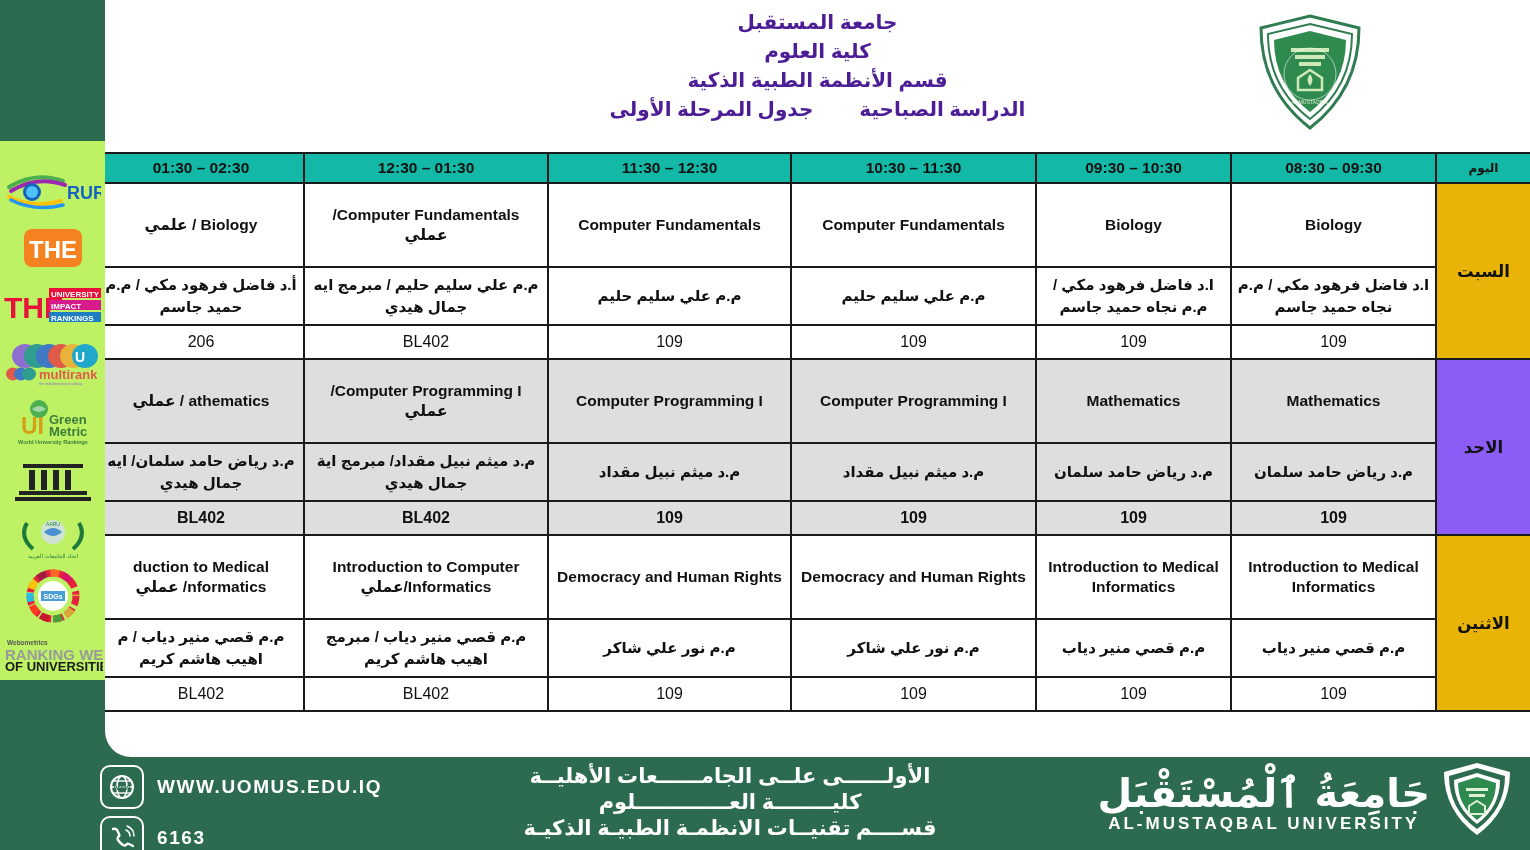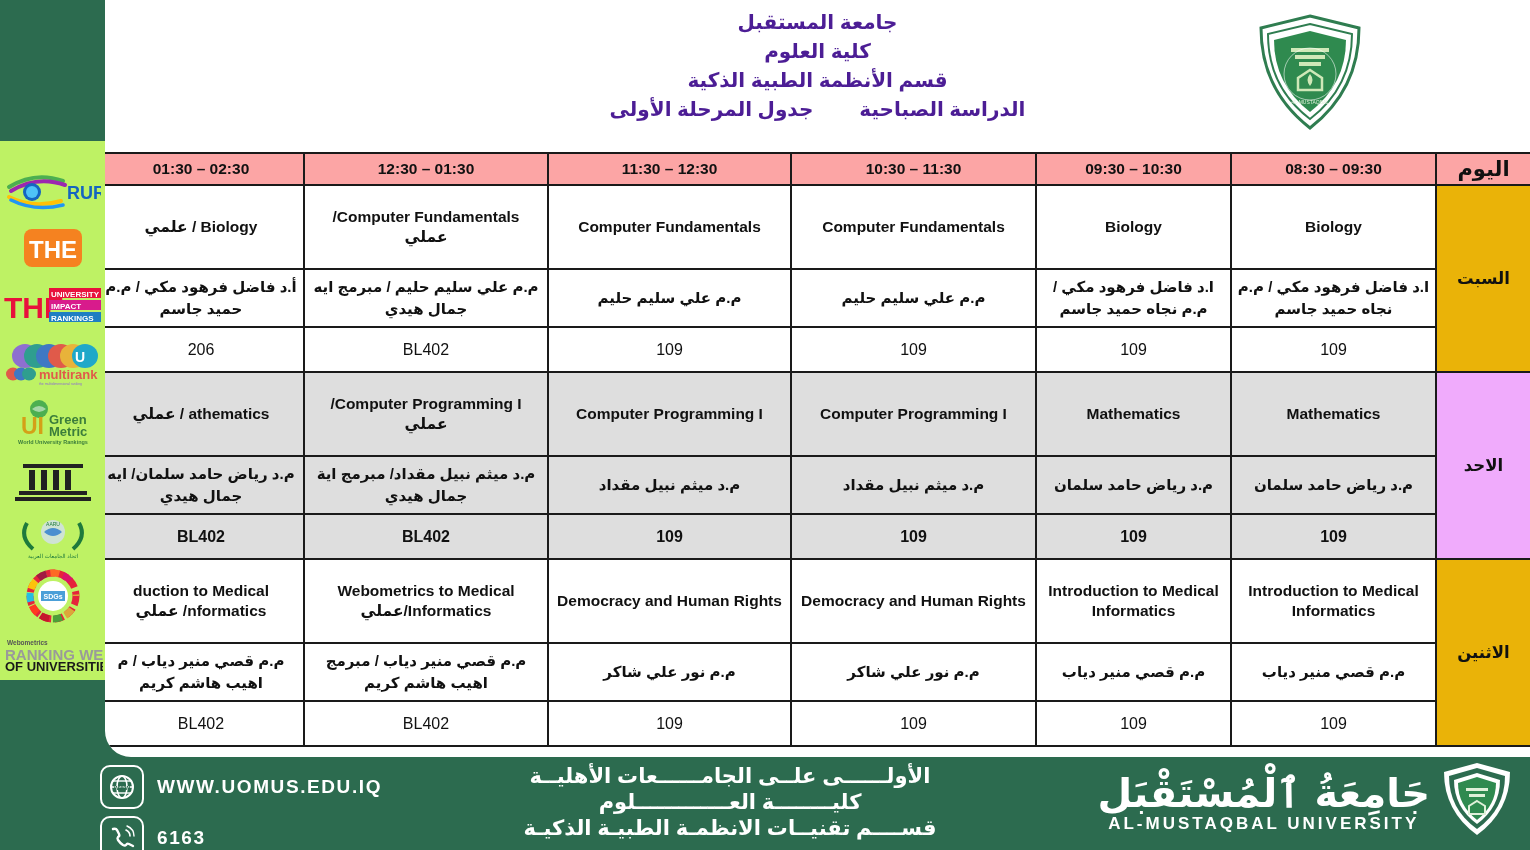--- a/index.html
+++ b/index.html
@@ -48,33 +48,33 @@
     margin-left:-8px;
   }
   td,th{
     border:2px solid #1a1a1a;
     text-align:center;vertical-align:middle;
     color:#111;padding:2px 5px;box-sizing:border-box;
   }
   col.c1{width:206px}col.c2{width:244px}col.c3{width:243px}
   col.c4{width:245px}col.c5{width:195px}col.c6{width:205px}col.c7{width:95px}
   thead th{
-    background:#fca5a5;font-size:15.5px;font-weight:bold;height:30px;
+    background:#14b8a6;font-size:15.5px;font-weight:bold;height:30px;
     padding:3px 0;
   }
-  th.day-h{font-size:21px;direction:rtl;}
+  th.day-h{font-size:12px;direction:rtl;}
   td.subj{font-size:15.5px;font-weight:bold;line-height:20px;height:84px;}
   td.teach{font-size:15px;font-weight:bold;direction:rtl;line-height:22px;height:58px;}
-  td.room{font-size:16px;height:45px;}
+  td.room{font-size:16px;height:34px;}
   td.room.b{font-weight:bold;}
   td.day{
     font-size:16.5px;font-weight:bold;direction:rtl;background:#eab308;
   }
   tr.shade td{background:#dedede;}
-  tr.shade td.day{background:#f0abfc;margin-left:32px;}
+  tr.shade td.day{background:#8b5cf6;margin-left:32px;}
   .rtl{direction:rtl;unicode-bidi:isolate;}
 
   
   #footer{position:absolute;left:0;top:757px;width:1530px;height:93px;border-radius:15px;}
   #f-contact{position:absolute;left:100px;top:8px;}
   .f-row{display:flex;align-items:center;gap:13px;margin-bottom:7px;}
   .f-badge{
     width:40px;height:40px;border-radius:10px;border:2.5px solid #ffffff;
     display:flex;align-items:center;justify-content:center;color:#fff;
   }
@@ -305,21 +305,21 @@
         <tr class="shade">
           <td class="room b">BL402</td>
           <td class="room b">BL402</td>
           <td class="room b">109</td>
           <td class="room b">109</td>
           <td class="room b">109</td>
           <td class="room b">109</td>
         </tr>
         <tr class="">
           <td class="subj rtl">duction to Medical nformatics/ عملي</td>
-          <td class="subj rtl">Webometrics to Medical Informatics/عملي</td>
+          <td class="subj rtl">Introduction to Computer Informatics/عملي</td>
           <td class="subj rtl">Democracy and Human Rights</td>
           <td class="subj rtl">Democracy and Human Rights</td>
           <td class="subj rtl">Introduction to Medical Informatics</td>
           <td class="subj rtl">Introduction to Medical Informatics</td>
           <td class="day" rowspan="3">الاثنين</td>
         </tr>
         <tr class="">
           <td class="teach">م.م قصي منير دياب / م اهيب هاشم كريم</td>
           <td class="teach">م.م قصي منير دياب / مبرمج اهيب هاشم كريم</td>
           <td class="teach">م.م نور علي شاكر</td>

